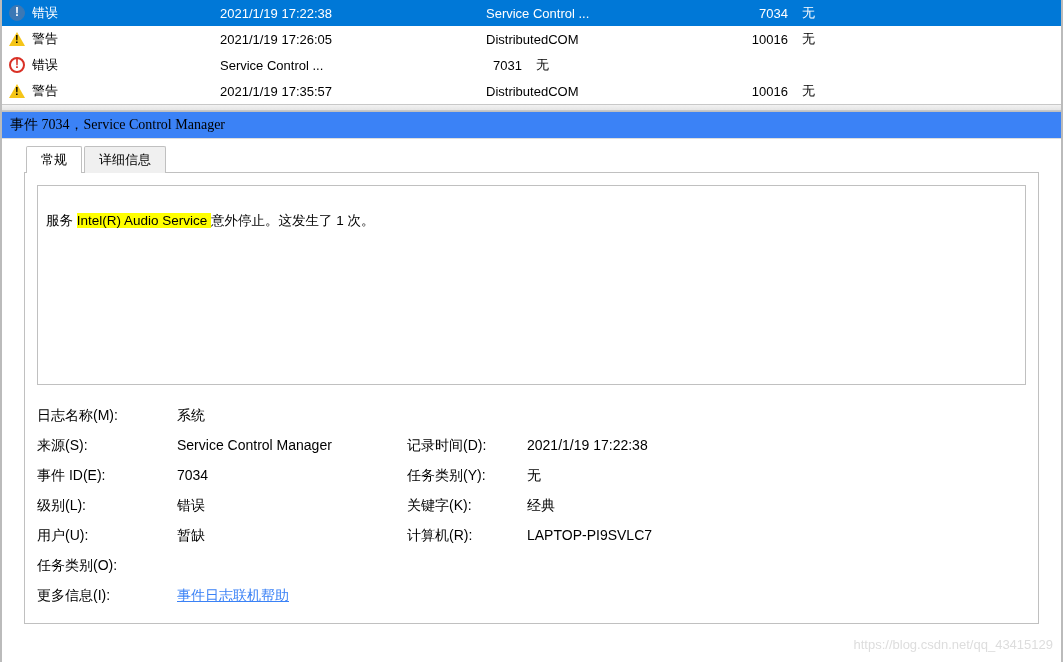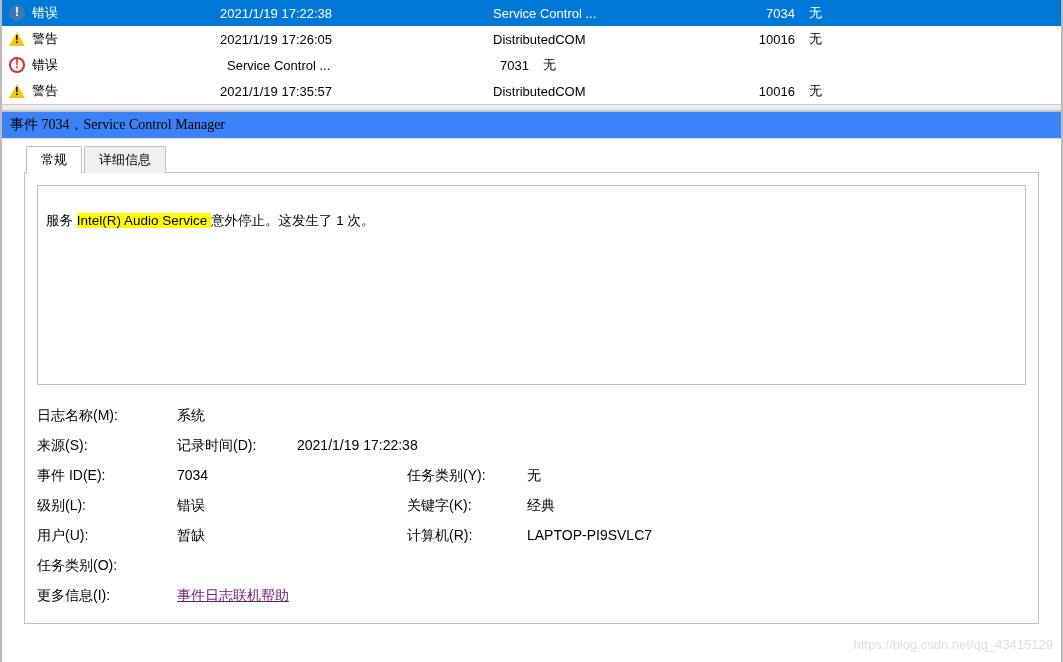--- a/index.html
+++ b/index.html
@@ -3,21 +3,21 @@
 <meta charset="utf-8">
 <style>
 * { box-sizing: border-box; margin: 0; padding: 0; }
 body { font-family: "Microsoft YaHei", "Segoe UI", sans-serif; font-size: 13px; background: #fff; width: 1063px; height: 662px; overflow: hidden; border-left: 2px solid #bbb; border-right: 2px solid #bbb; }
 .event-list { width: 100%; }
 .event-row { display: flex; align-items: center; height: 26px; border-bottom: 0px solid #eee; cursor: default; }
 .event-row.selected { background: #0078d7; color: #fff; }
 .event-row .col-icon { width: 30px; display: flex; justify-content: center; align-items: center; }
 .event-row .col-level { width: 188px; }
 .event-row .col-date { width: 266px; }
-.event-row .col-source { width: 250px; margin-left: 7px; }
+.event-row .col-source { width: 250px; }
 .event-row .col-id { width: 60px; text-align: right; padding-right: 8px;}
 .event-row .col-task { flex: 1; padding-left: 6px; }
 .icon-error { width: 16px; height: 16px; border-radius: 50%; background: #fff; border: 2px solid #d93025; position: relative; }
 .icon-error::before { content:"!"; color:#d93025; font-weight:bold; position:absolute; left:4px; top:-2px; font-size:12px;}
 .icon-info { width:16px; height:16px; border-radius:50%; background:#3b78b5; border:1px solid #3b78b5; position:relative; }
 .icon-info::before { content:"!"; color:#fff; font-weight:bold; position:absolute; left:5px; top:-1px; font-size:12px;}
 .icon-warn { width: 0; height: 0; border-left: 8px solid transparent; border-right: 8px solid transparent; border-bottom: 14px solid #f5c518; position: relative; }
 .icon-warn::before { content:"!"; color:#000; font-weight:bold; position:absolute; left:-2px; top:1px; font-size:11px;}
 .splitter { height: 7px; background: linear-gradient(#f2f2f2,#e5e5e5); border-top:1px solid #c8c8c8; border-bottom:1px solid #c8c8c8;}
 .detail-pane { border-top: 1px solid #c0c0c0; }
@@ -27,21 +27,21 @@
 .tab.active { background: #fff; z-index: 2; }
 .tab-body { margin: 0 22px 8px 22px; border: 1px solid #c0c0c0; background:#fff; }
 .desc-box { margin: 12px; border: 1px solid #c0c0c0; padding: 24px 8px; height: 200px; background:#fff; font-size: 13.5px; line-height:1.6; }
 .highlight { background: #ffff00; }
 .props { padding: 4px 12px 12px 12px; }
 .prop-row { display: flex; padding: 6px 0; font-size: 14px; }
 .prop-label-l { width: 140px; }
 .prop-val-l { width: 230px; }
 .prop-label-r { width: 120px; }
 .prop-val-r { flex:1; }
-.link { color: #701a75; text-decoration: underline; cursor: pointer; }
+.link { color: #3b82f6; text-decoration: underline; cursor: pointer; }
 .watermark { position: absolute; right: 10px; bottom: 10px; color: #ddd; font-size: 13px; pointer-events:none; font-family: Arial; }
 </style>
 </head>
 <body>
 
 <div class="event-list" id="event-list">
     <div class="event-row selected">
       <div class="col-icon">
         <div class="icon-info"></div>
       </div>
@@ -94,20 +94,21 @@
     <div class="desc-box">
       <span>服务 </span><span class="highlight">Intel(R) Audio Service </span><span>意外停止。这发生了 1 次。</span>
     </div>
     <div class="props">
       <div class="prop-row">
         <div class="prop-label-l">日志名称(M):</div>
         <div class="prop-val-l">系统</div>
       </div>
       <div class="prop-row">
         <div class="prop-label-l">来源(S):</div>
+        <div class="prop-val-l">Service Control Manager</div>
         <div class="prop-label-r">记录时间(D):</div>
         <div class="prop-val-r">2021/1/19 17:22:38</div>
       </div>
       <div class="prop-row">
         <div class="prop-label-l">事件 ID(E):</div>
         <div class="prop-val-l">7034</div>
         <div class="prop-label-r">任务类别(Y):</div>
         <div class="prop-val-r">无</div>
       </div>
       <div class="prop-row">

